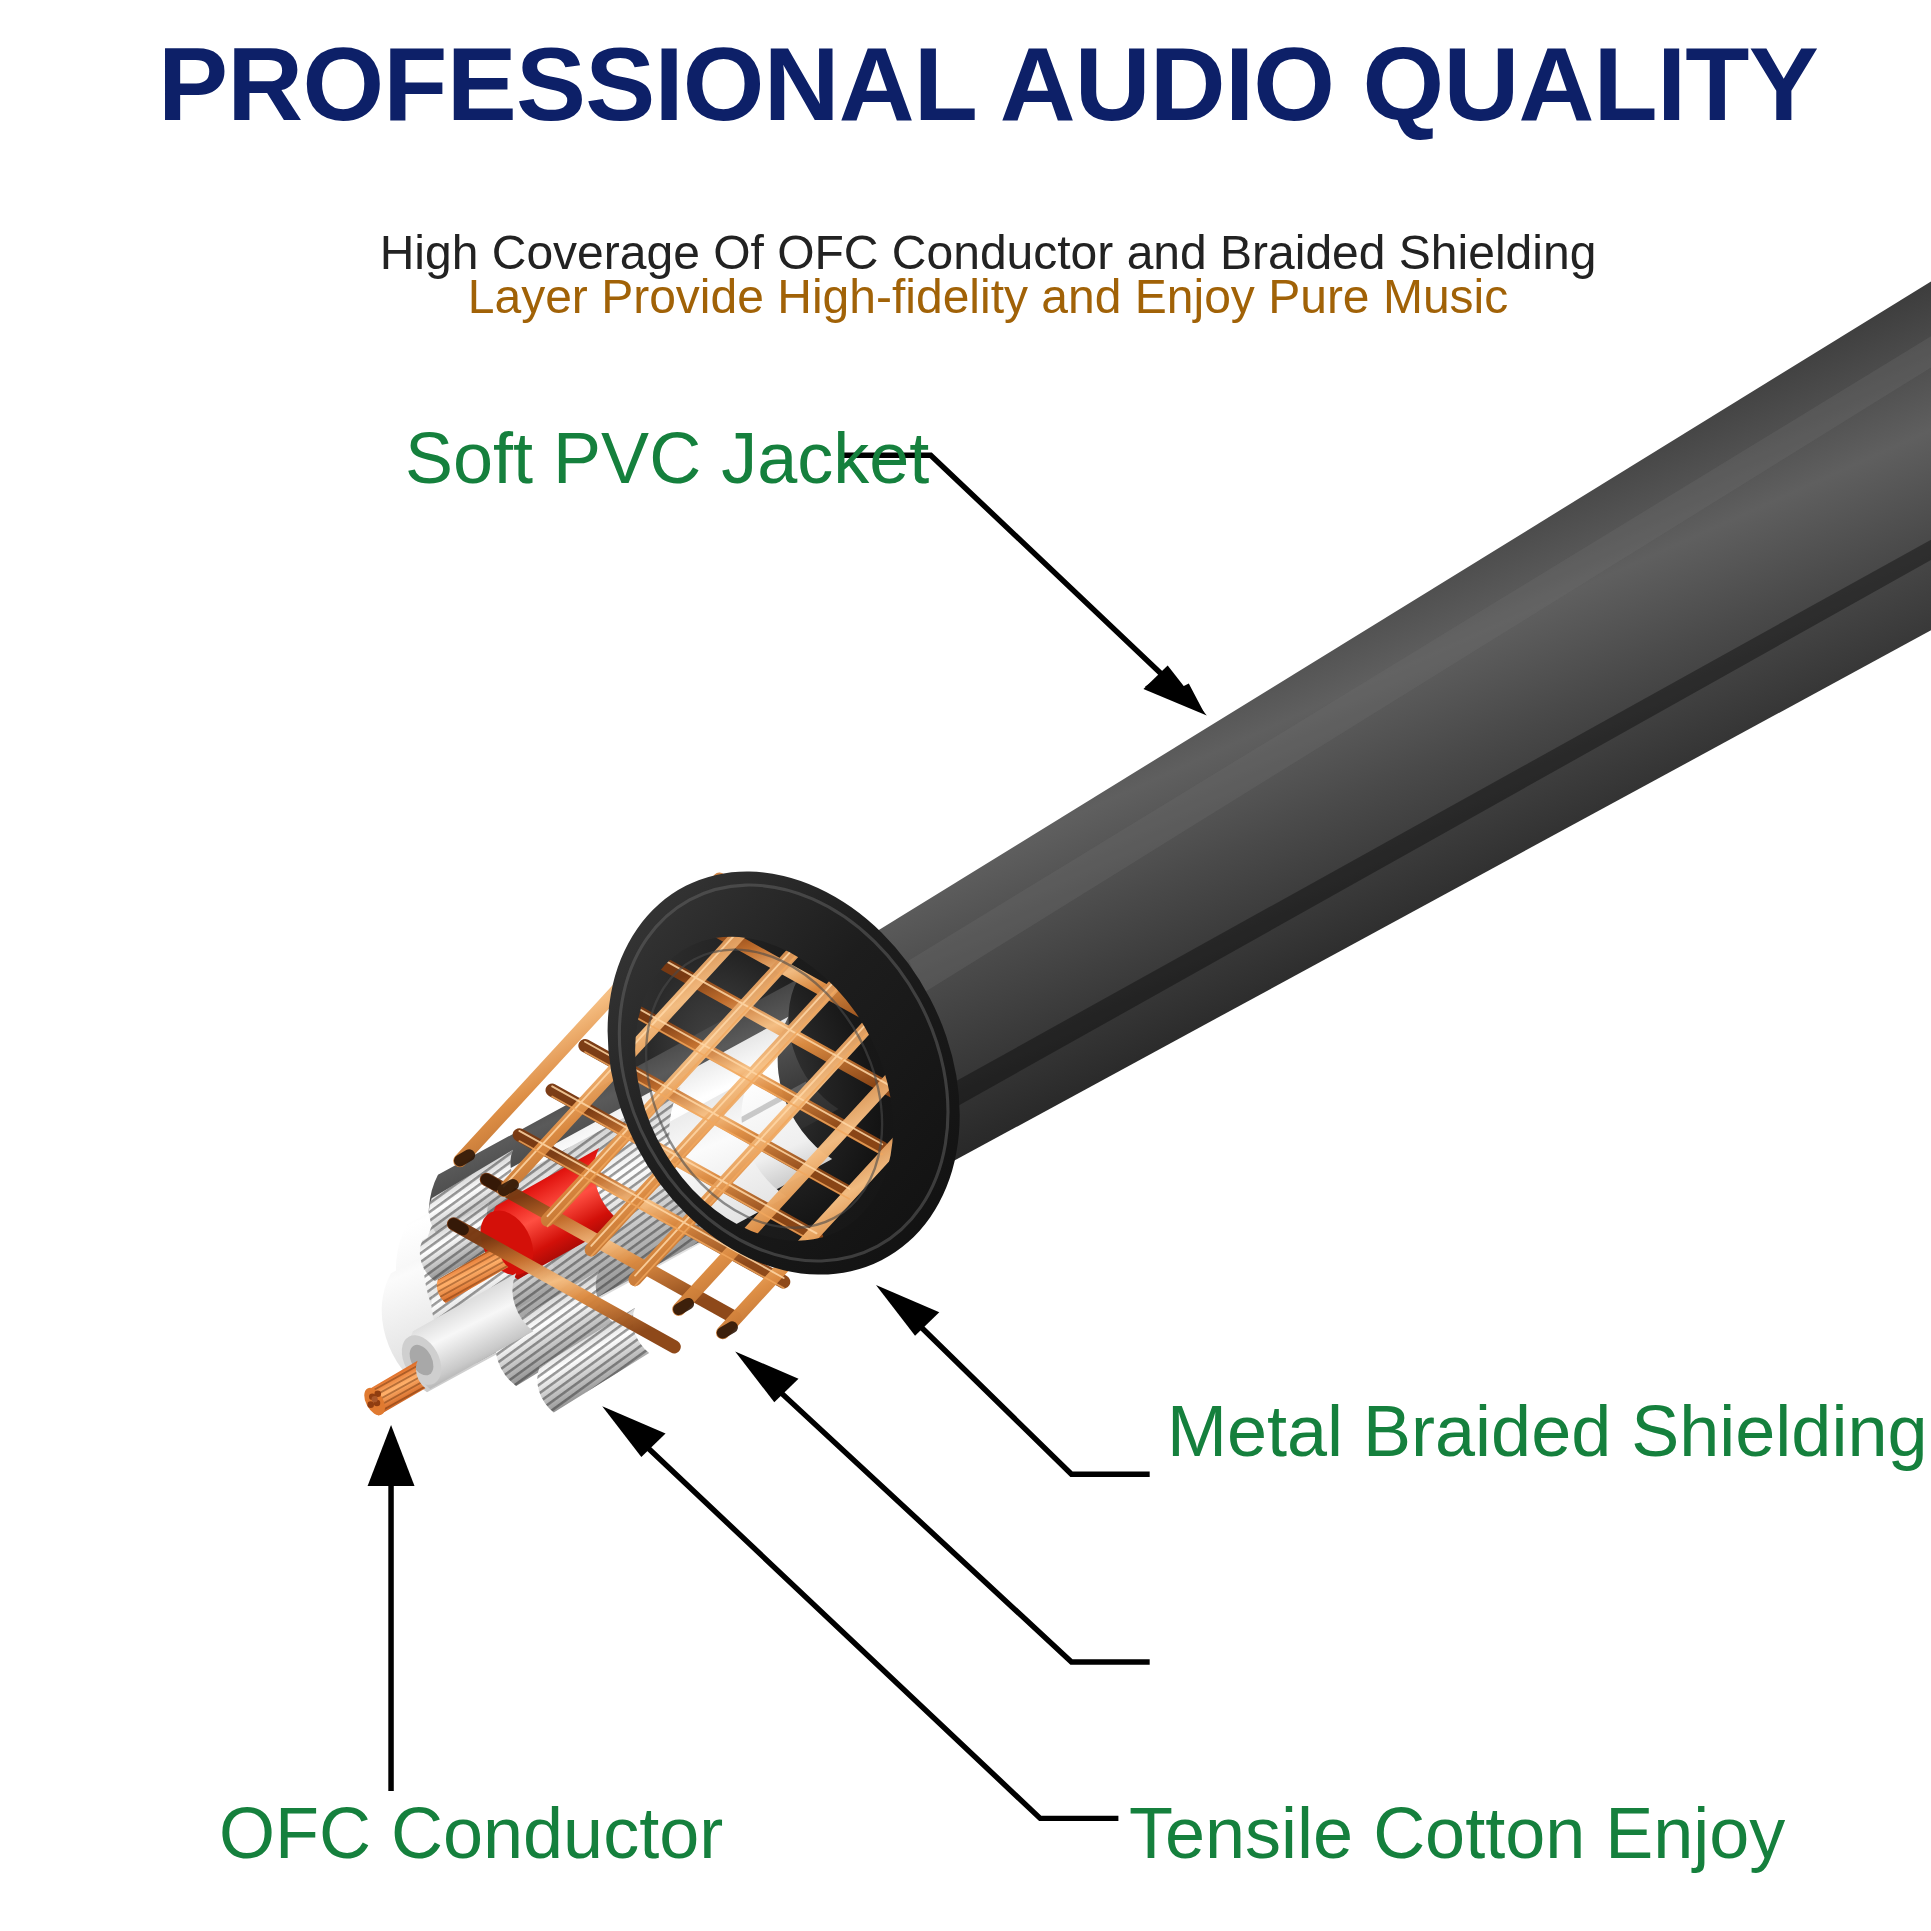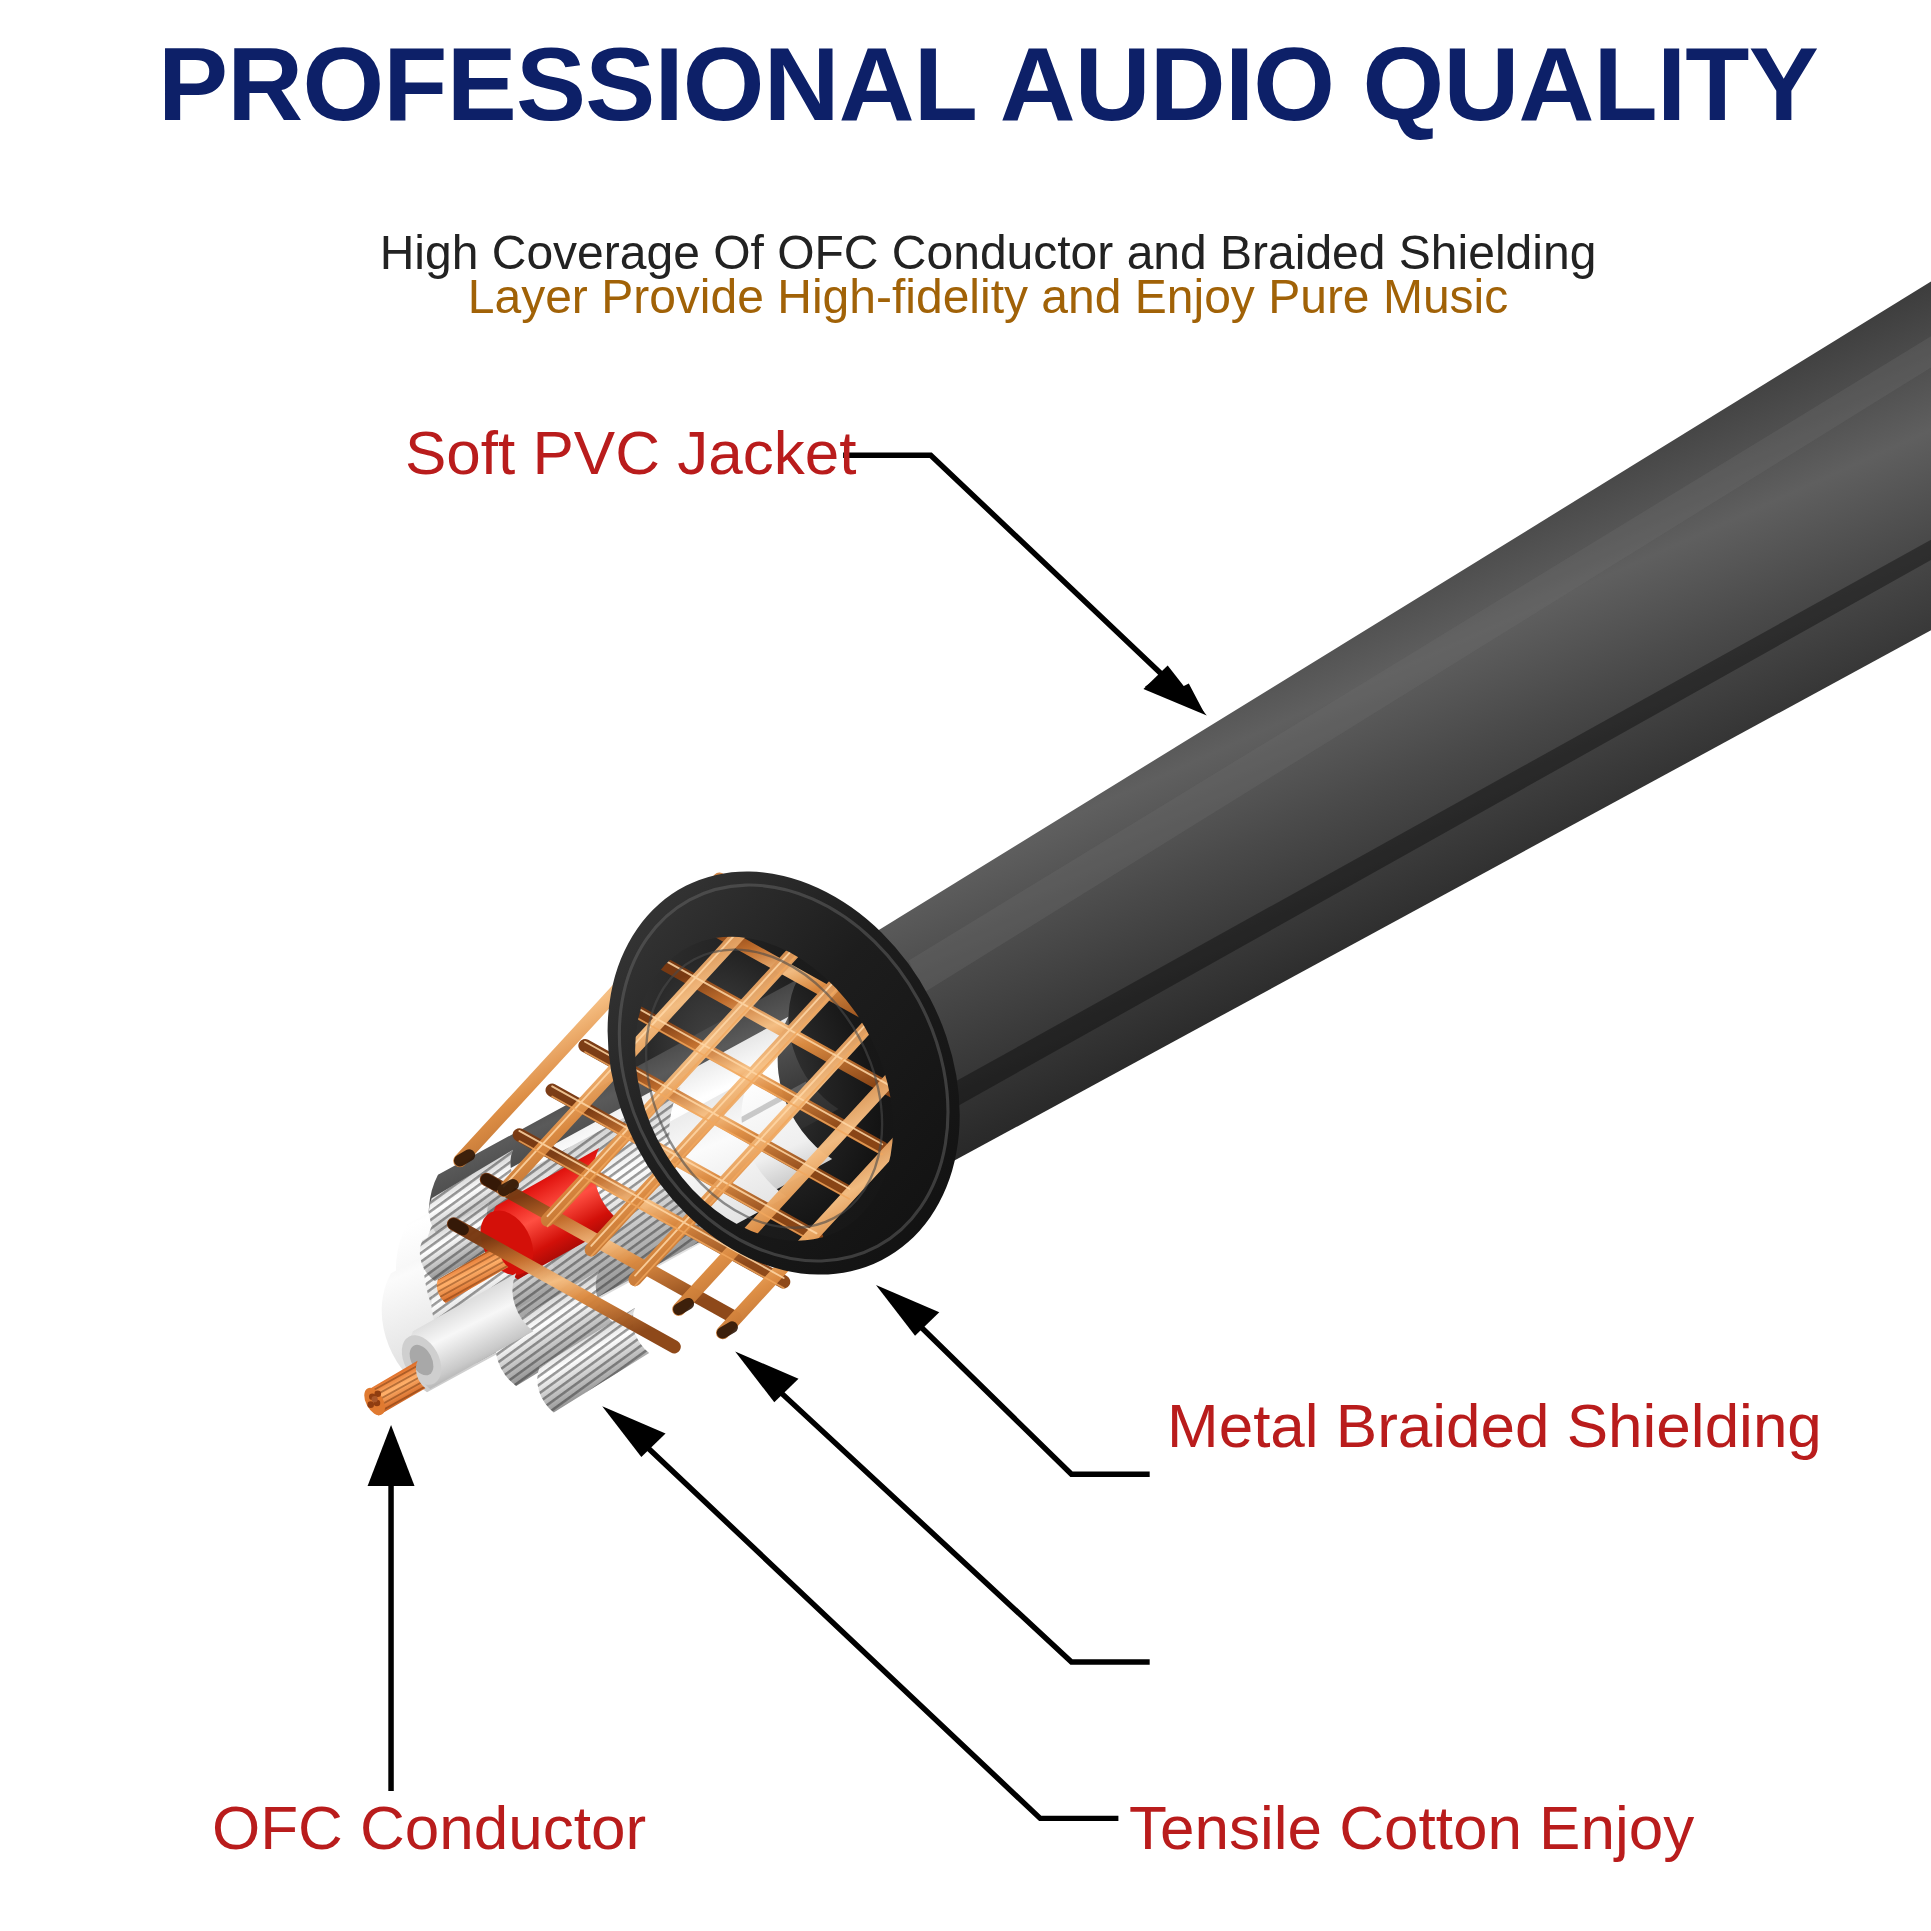--- a/index.html
+++ b/index.html
@@ -14,31 +14,31 @@
     top:33px;
     font-size:103px;line-height:1.0;
     font-weight:700;letter-spacing:-0.8px;
     color:#0d2068;
     transform:scaleX(1.02);
   }
   #sub1{top:197px;font-size:48px;color:#222222;font-weight:400;margin-top:28px;}
   #sub2{top:269px;font-size:48px;color:#a16207;font-weight:400;}
   .lbl{
     position:absolute;
-    font-size:62px;
-    color:#b91c1c;
+    font-size:72px;
+    color:#15803d;
     font-weight:400;
     white-space:nowrap;
     line-height:1;
   }
   #lbl-pvc{left:405px;top:422px;}
   #lbl-braid{left:1167px;top:1395px;}
   #lbl-foil{left:1167px;top:1583px;}
   #lbl-yarn{left:1129px;top:1797px;}
-  #lbl-ofc{left:212px;top:1797px;}
+  #lbl-ofc{left:219px;top:1797px;}
   svg{position:absolute;left:0;top:0;width:1931px;height:1931px;display:block;}
 </style>
 </head>
 <body>
 
 <div id="stage">
 
   <div class="hdr" id="title">PROFESSIONAL AUDIO QUALITY</div>
   <div class="hdr" id="sub1">High Coverage Of OFC Conductor and Braided Shielding</div>
   <div class="hdr" id="sub2">Layer Provide High-fidelity and Enjoy Pure Music</div>

